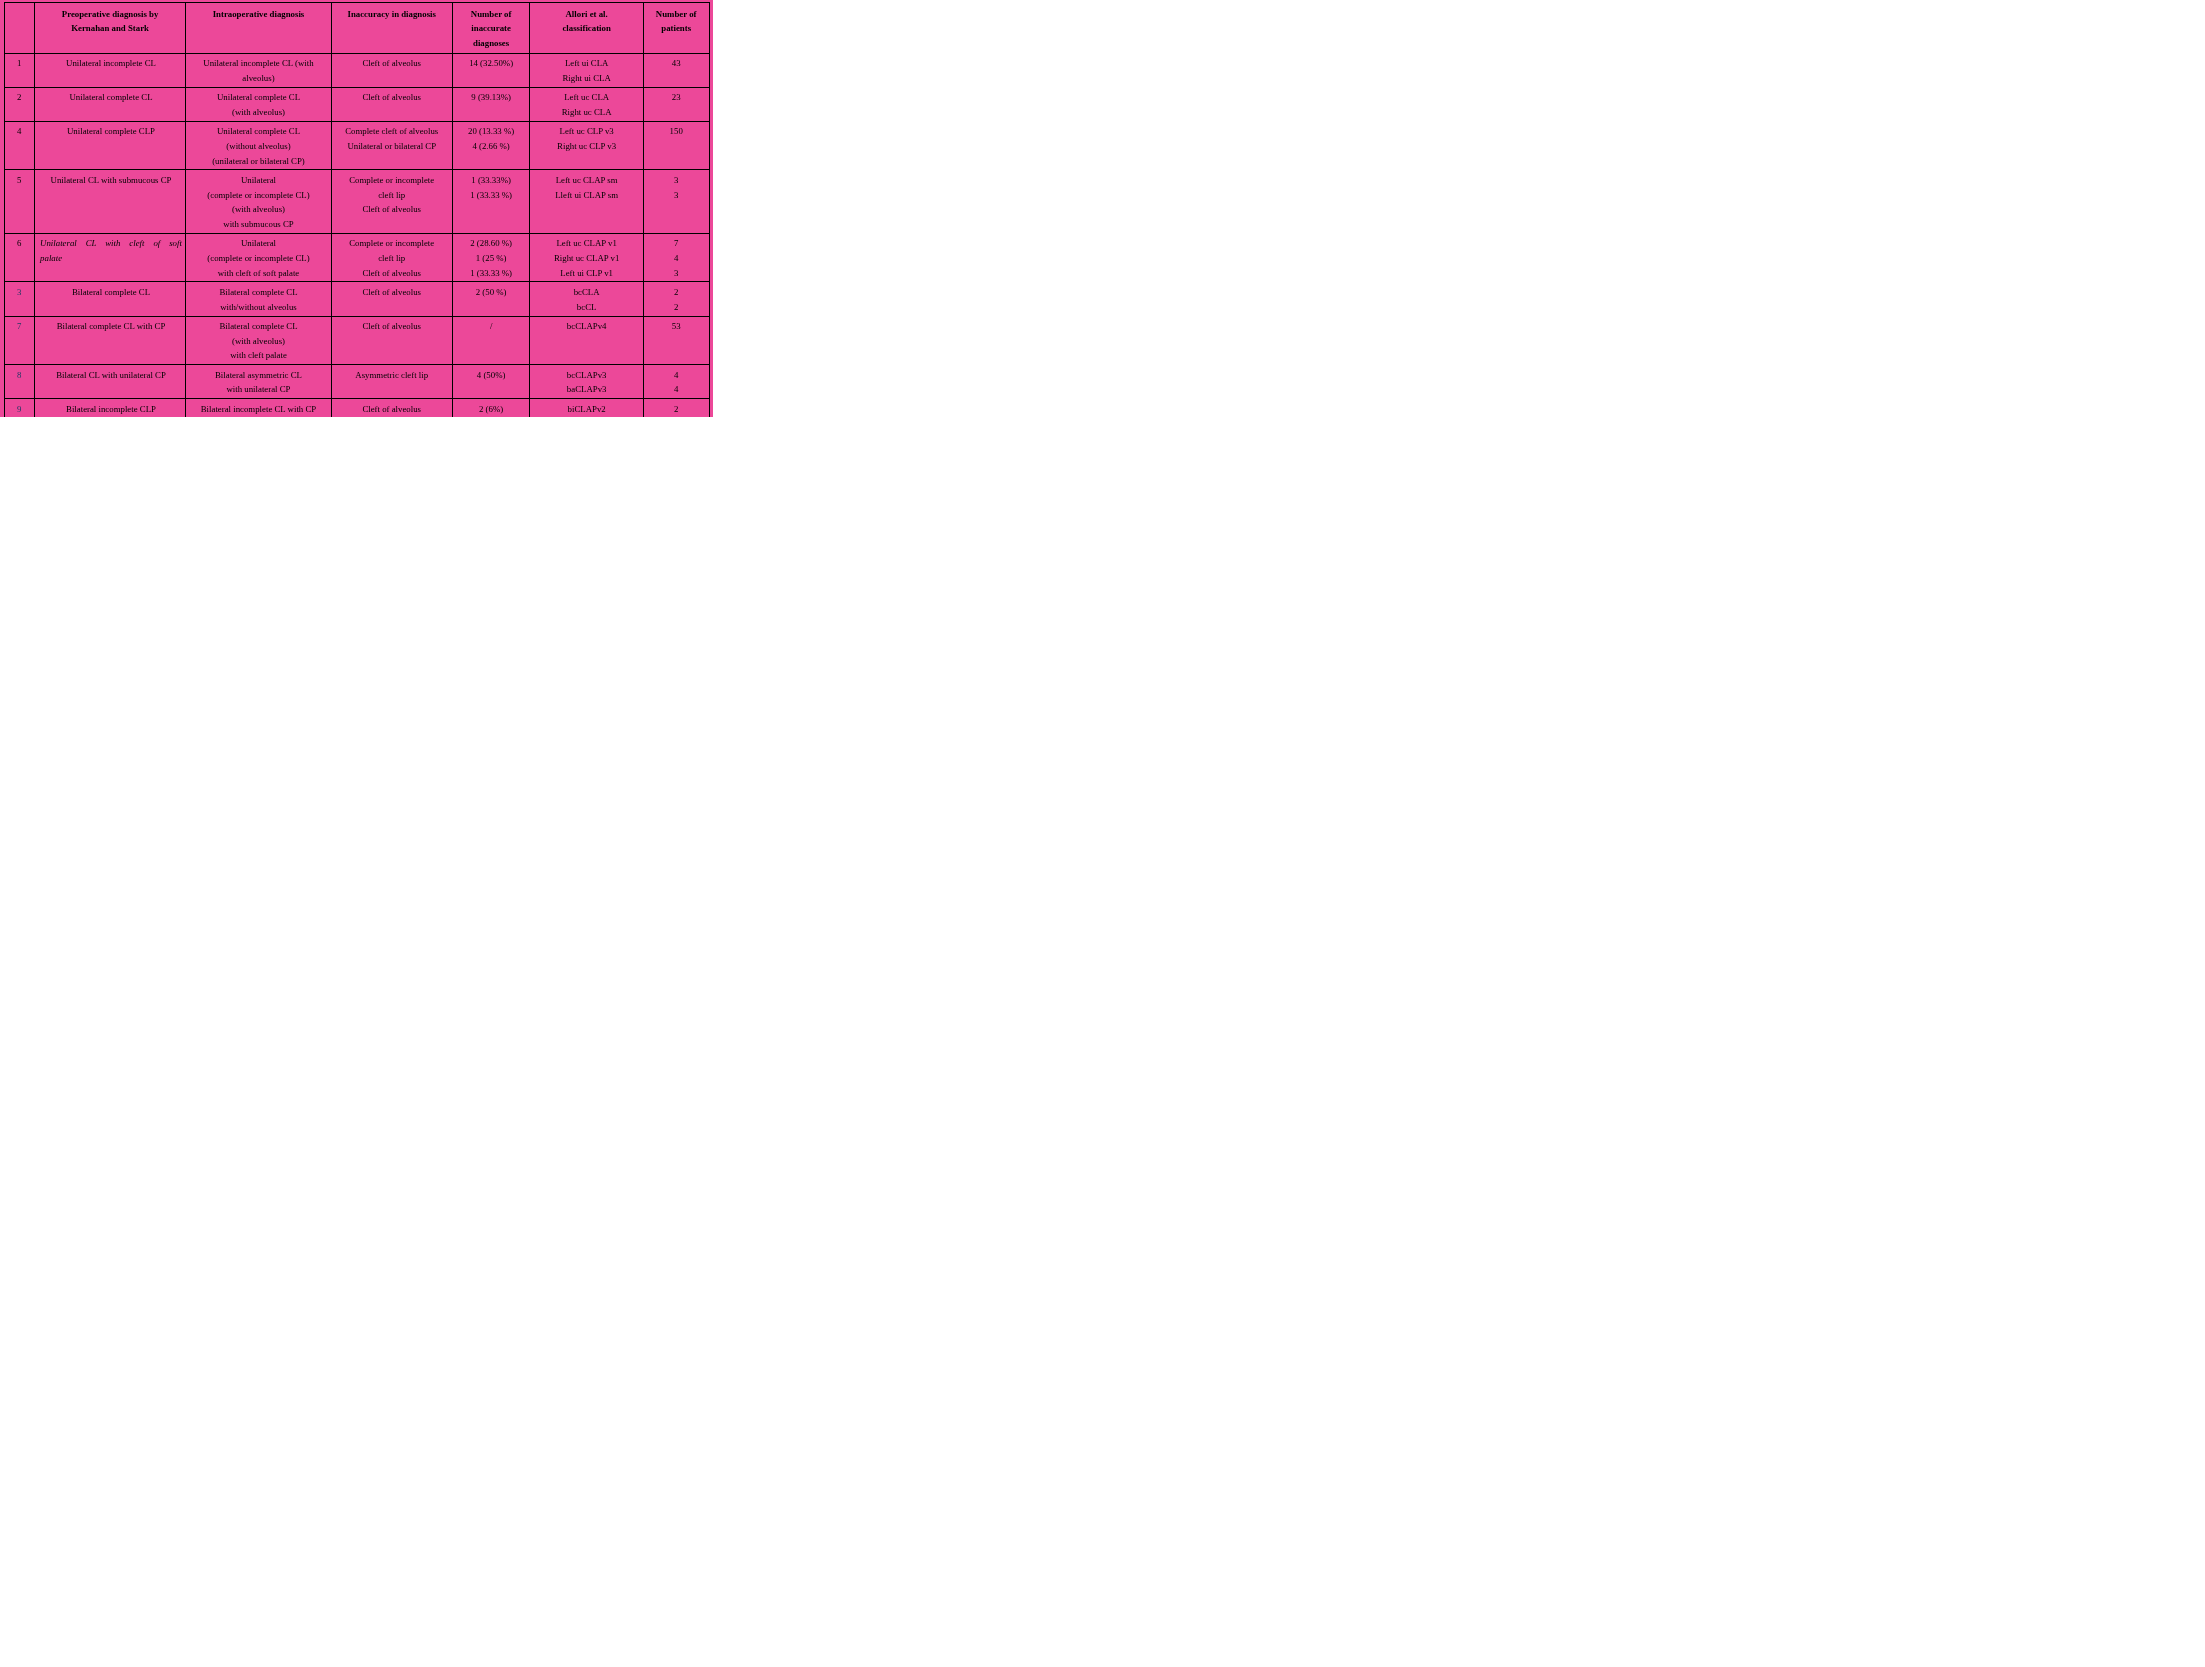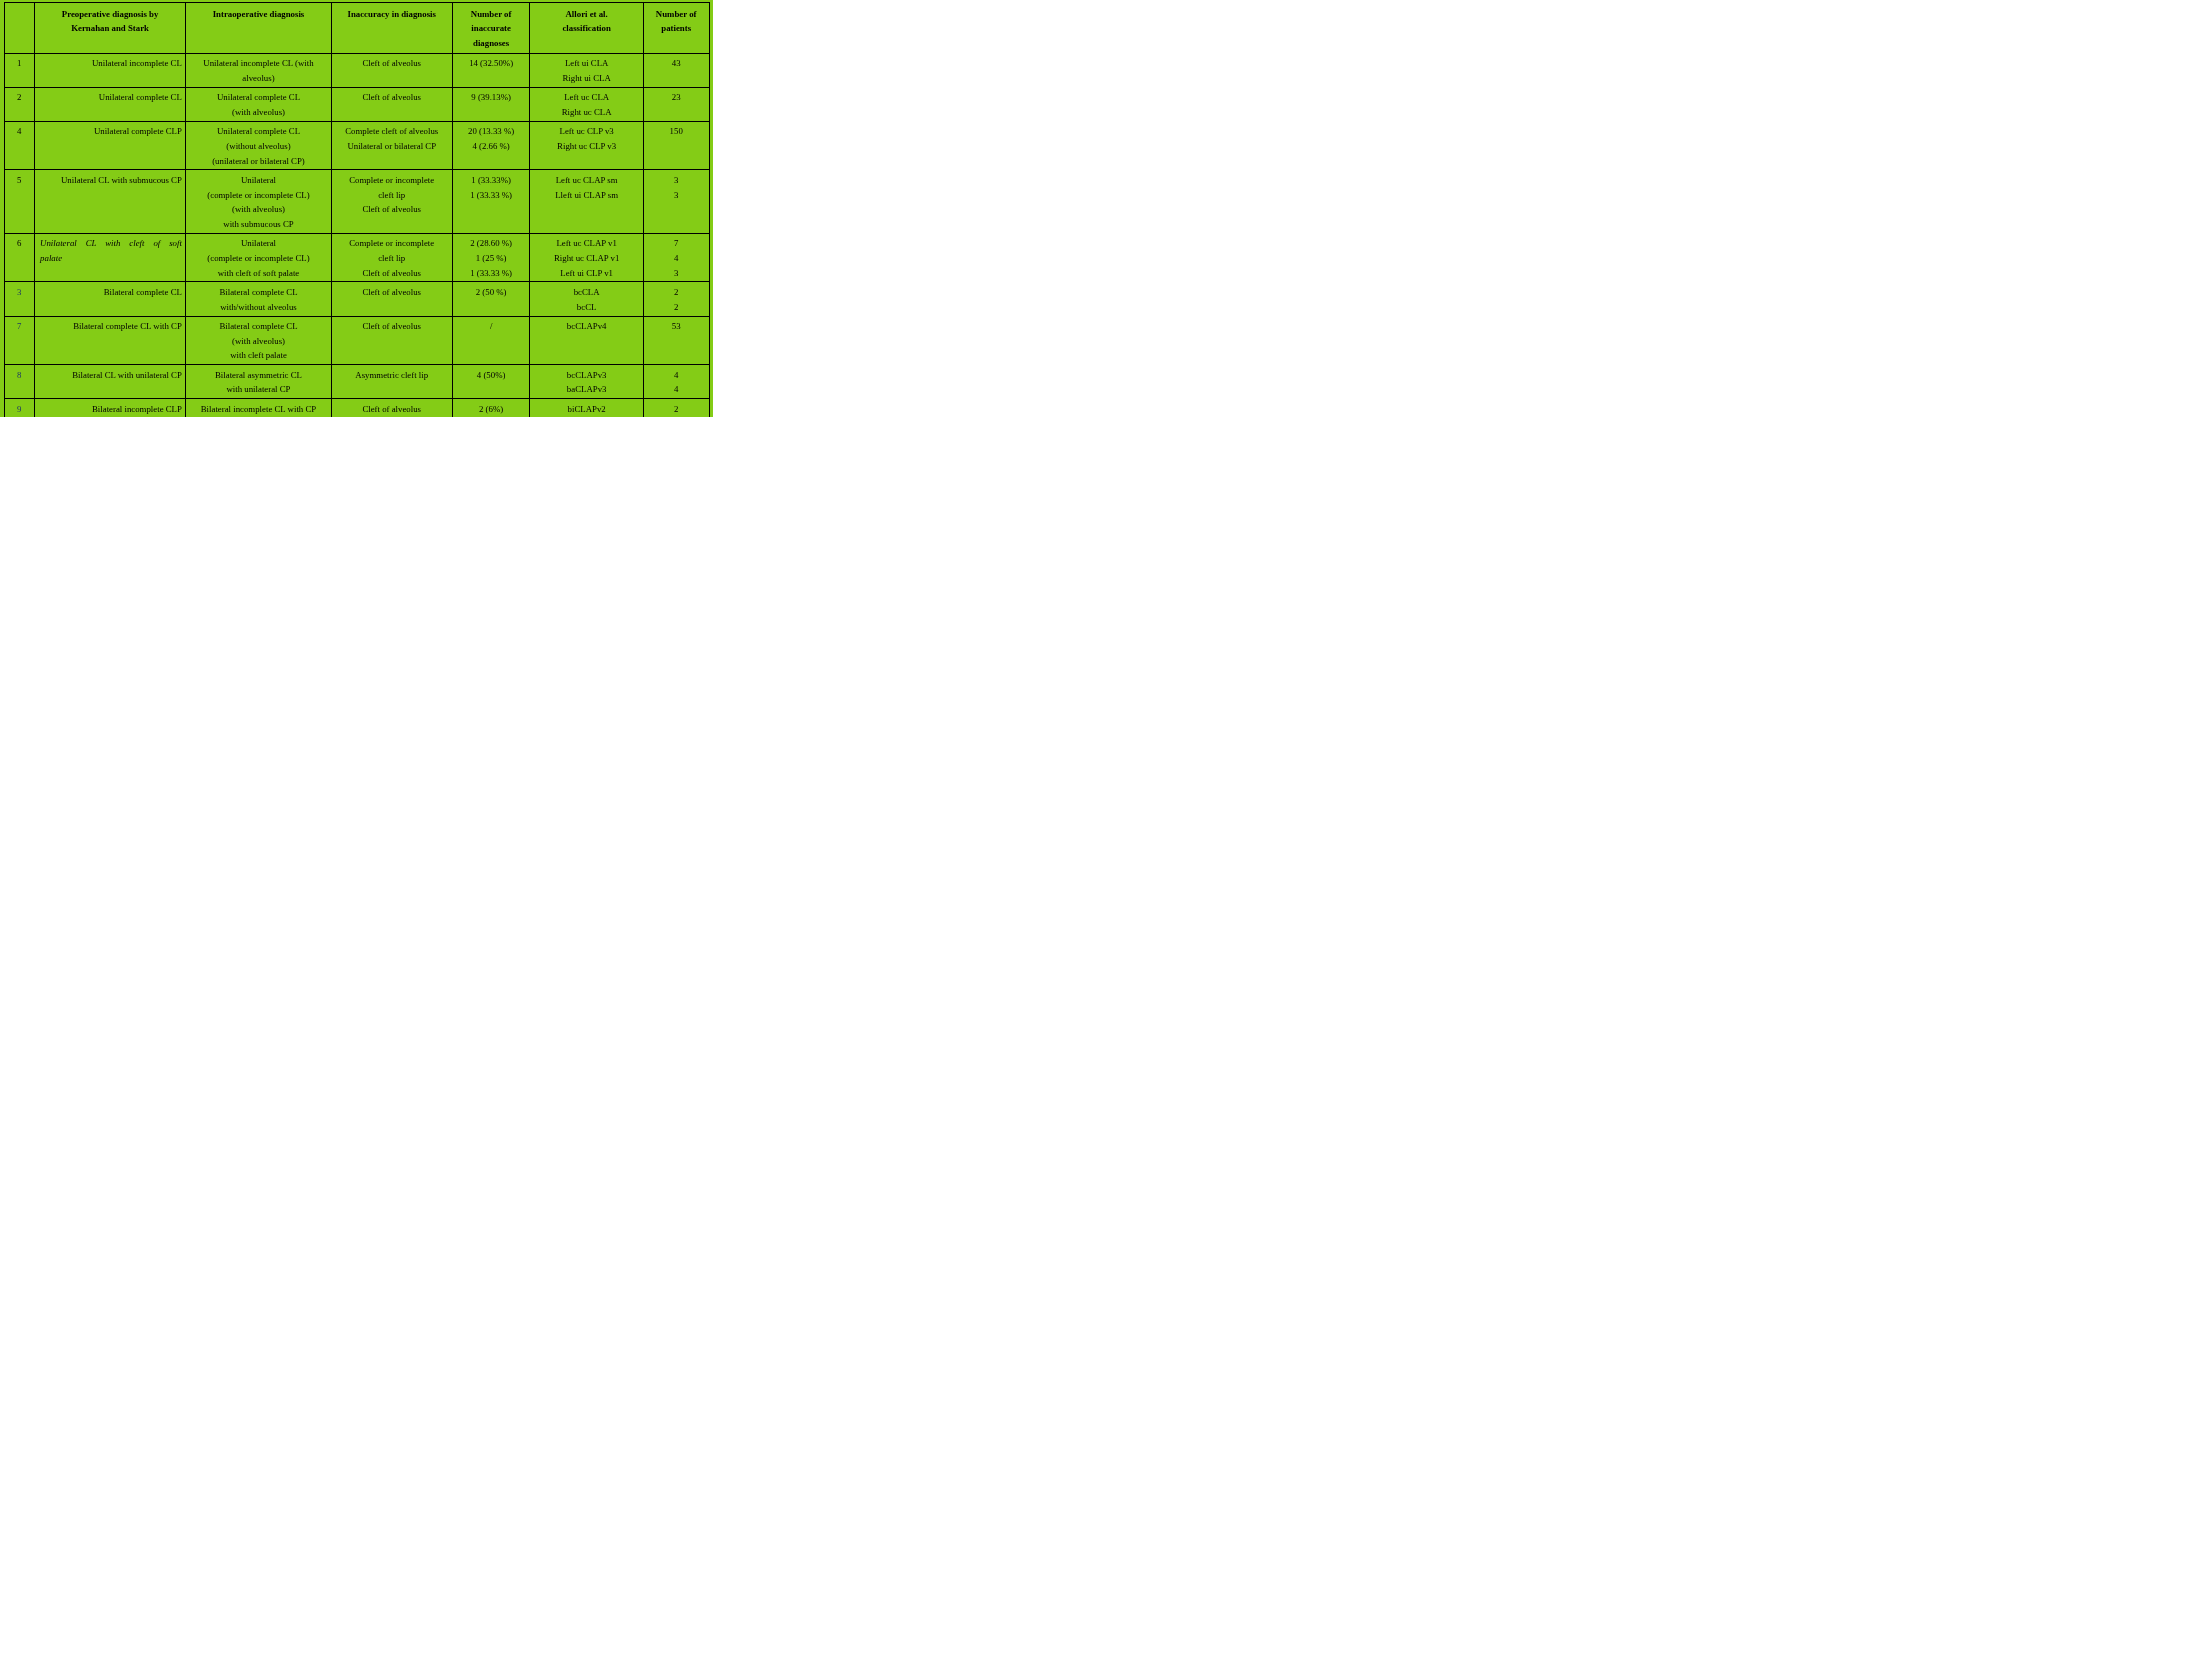--- a/index.html
+++ b/index.html
@@ -3,21 +3,21 @@
 <meta charset="utf-8">
 <style>
   html, body {
     margin: 0;
     padding: 0;
     background: #ffffff;
   }
   .page {
     width: 713px;
     height: 417px;
-    background: #84cc16;
+    background: #ec4899;
     position: relative;
     font-family: "Liberation Serif", "DejaVu Serif", serif;
     color: #000000;
     overflow: hidden;
   }
   table.diag {
     border-collapse: collapse;
     table-layout: fixed;
     position: absolute;
     left: 3.5px;
@@ -46,21 +46,21 @@
     white-space: pre-line;
     padding: 2.6px 3.5px 1.3px 3.5px;
     overflow: hidden;
   }
   th {
     font-weight: bold;
     padding-top: 3.5px;
     padding-bottom: 2.2px;
   }
   td.preop {
-    text-align: right;
+    text-align: center;
     padding-left: 5.3px;
   }
   td.preop.justify {
     text-align: justify;
     text-align-last: justify;
     font-style: italic;
   }
 </style>
 </head>
 <body>

